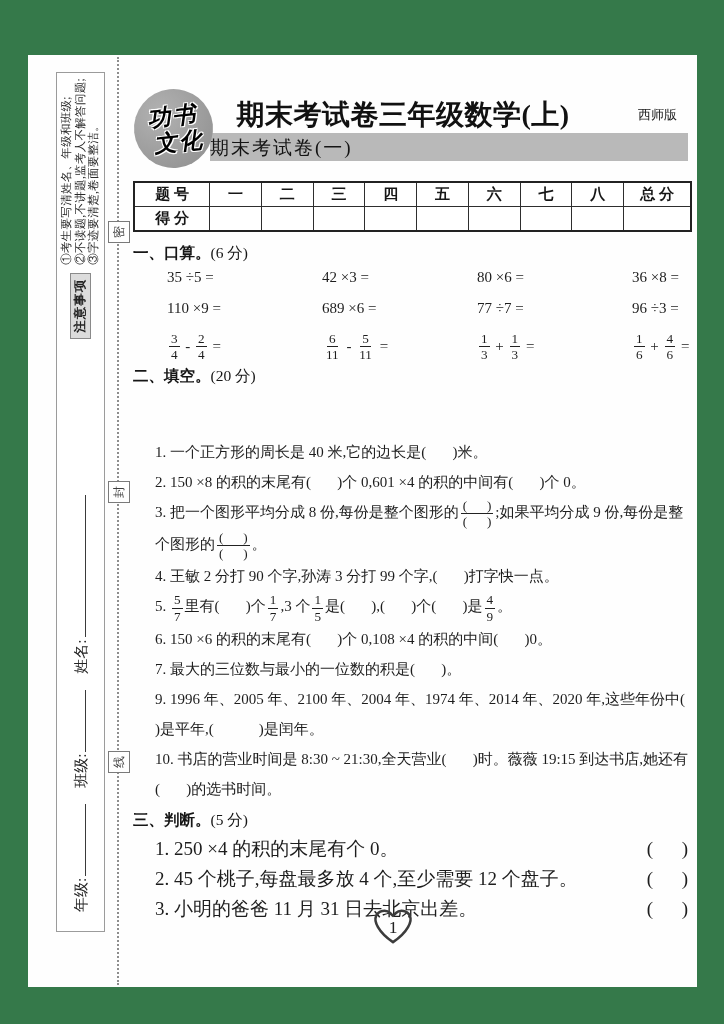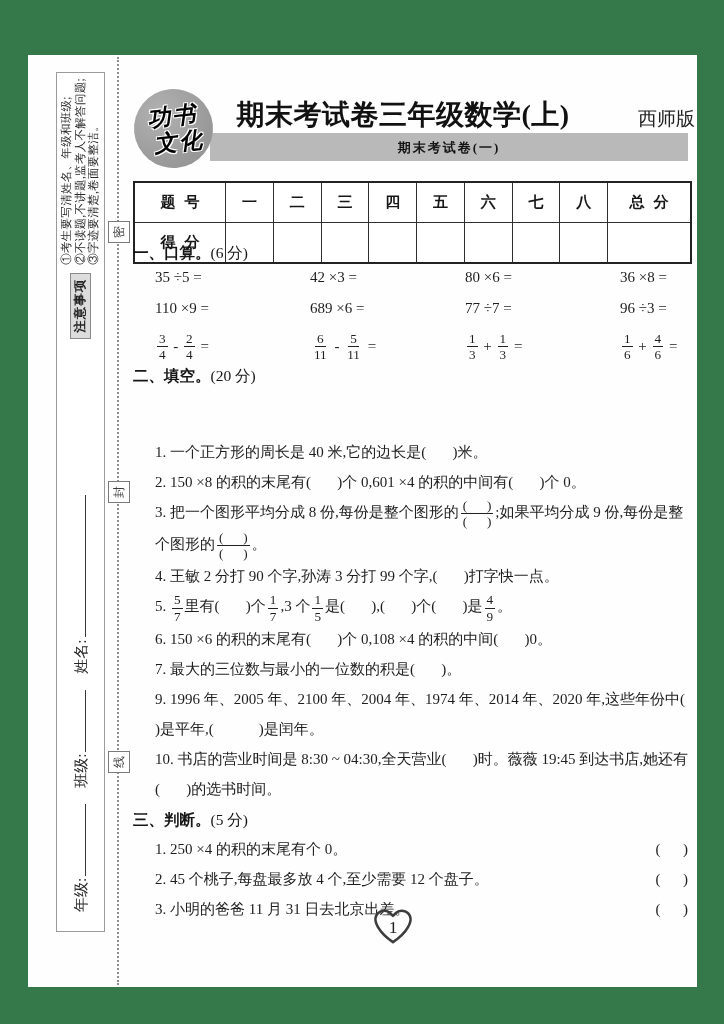--- a/index.html
+++ b/index.html
@@ -31,44 +31,44 @@
   .logo{position:absolute;left:134px;top:89px;width:79px;height:79px;border-radius:50%;
         background:radial-gradient(circle at 35% 30%,#b2b2b2,#8d8d8d);
         display:flex;flex-direction:column;align-items:center;justify-content:center;
         transform:rotate(-6deg);z-index:2;}
   .logo span{font-weight:bold;font-style:italic;font-size:23px;line-height:26px;letter-spacing:2px;color:#000;
         font-family:"DejaVu Sans","Liberation Sans",sans-serif;
         text-shadow:-1px -1px 0 #fff,1px -1px 0 #fff,-1px 1px 0 #fff,1px 1px 0 #fff;}
   .logo .l2{transform:translateX(4px);}
   .main-title{position:absolute;left:228px;top:96px;width:350px;text-align:center;
               font-size:28px;font-weight:bold;letter-spacing:0.5px;color:#111;}
-  .edition{position:absolute;left:638px;top:106px;font-size:19px;color:#222;}
+  .edition{position:absolute;left:638px;top:106px;font-size:13px;color:#222;}
   .band{position:absolute;left:210px;top:133px;width:478px;height:28px;background:#b9b9b9;}
-  .band .subtitle{display:block;width:100%;text-align:center;line-height:29px;
-                  font-size:13px;font-weight:bold;letter-spacing:2px;color:#141414;}
+  .band .subtitle{display:block;width:100%;text-align:left;line-height:29px;
+                  font-size:19px;font-weight:normal;letter-spacing:2px;color:#141414;}
 
   
   .score{position:absolute;left:133px;top:181px;width:559px;border-collapse:collapse;table-layout:fixed;
          font-size:15px;font-weight:bold;text-align:center;color:#161616;border:2px solid #222;background:#fff;}
-  .score td{border:1px solid #2e2e2e;height:23px;padding:8px;overflow:hidden;font-family:Liberation Mono, monospace;}
+  .score td{border:1px solid #2e2e2e;height:23px;padding:0;overflow:hidden;}
   .score .c0{width:74px;}  .score .c9{width:66px;}
 
   
   .sec{position:absolute;left:133px;font-size:15.5px;color:#161616;white-space:nowrap;}
   .sec .t{font-weight:bold;}
   #sec1{top:243px}#sec2{top:366px}#sec3{top:810px}
 
-  .oral{position:absolute;left:155px;top:262px;width:537px;display:grid;
+  .oral{position:absolute;left:167px;top:262px;width:537px;display:grid;
         grid-template-columns:155px 155px 155px 1fr;font-size:15px;}
   .ocell{display:flex;align-items:center;padding:7px 0;white-space:pre;}
 
   .fill-list{position:absolute;left:155px;top:390px;width:537px;font-size:15px;margin-top:47px;}
   .q{line-height:30px;white-space:pre-wrap;}
 
-  .judge-list{position:absolute;left:155px;top:834px;width:533px;font-size:15px;}
+  .judge-list{position:absolute;left:155px;top:834px;width:533px;font-size:19px;}
   .jrow{display:flex;justify-content:space-between;align-items:center;height:30px;}
   .jans{white-space:pre;}
 
   
   .frac{display:inline-flex;flex-direction:column;align-items:center;vertical-align:middle;
         line-height:1.15;font-size:0.88em;margin:0 2px;text-align:center;}
   .frac .num{border-bottom:1px solid #222;padding:0 2px;}
   .frac .den{padding:0 2px;}
 
   
@@ -171,21 +171,21 @@
   </div>
   <div class="fill-list">
       <div class="q">1. 一个正方形的周长是 40 米,它的边长是(       )米。</div>
       <div class="q">2. 150 ×8 的积的末尾有(       )个 0,601 ×4 的积的中间有(       )个 0。</div>
       <div class="q">3. 把一个图形平均分成 8 份,每份是整个图形的<span class="frac"><span class="num">(      )</span><span class="den">(      )</span></span>;如果平均分成 9 份,每份是整个图形的<span class="frac"><span class="num">(      )</span><span class="den">(      )</span></span>。</div>
       <div class="q">4. 王敏 2 分打 90 个字,孙涛 3 分打 99 个字,(       )打字快一点。</div>
       <div class="q">5. <span class="frac"><span class="num">5</span><span class="den">7</span></span>里有(       )个<span class="frac"><span class="num">1</span><span class="den">7</span></span>,3 个<span class="frac"><span class="num">1</span><span class="den">5</span></span>是(       ),(       )个(       )是<span class="frac"><span class="num">4</span><span class="den">9</span></span>。</div>
       <div class="q">6. 150 ×6 的积的末尾有(       )个 0,108 ×4 的积的中间(       )0。</div>
       <div class="q">7. 最大的三位数与最小的一位数的积是(       )。</div>
       <div class="q">9. 1996 年、2005 年、2100 年、2004 年、1974 年、2014 年、2020 年,这些年份中(            )是平年,(            )是闰年。</div>
-      <div class="q">10. 书店的营业时间是 8:30 ~ 04:30,全天营业(       )时。薇薇 19:45 到达书店,她还有(       )的选书时间。</div>
+      <div class="q">10. 书店的营业时间是 8:30 ~ 21:30,全天营业(       )时。薇薇 19:15 到达书店,她还有(       )的选书时间。</div>
     </div>
 
   <div class="sec" id="sec3">
     <span class="t">三、判断。</span><span>(5 分)</span>
   </div>
   <div class="judge-list">
       <div class="jrow">
         <span class="jtext">1. 250 ×4 的积的末尾有个 0。</span>
         <span class="jans">(      )</span>
       </div>

